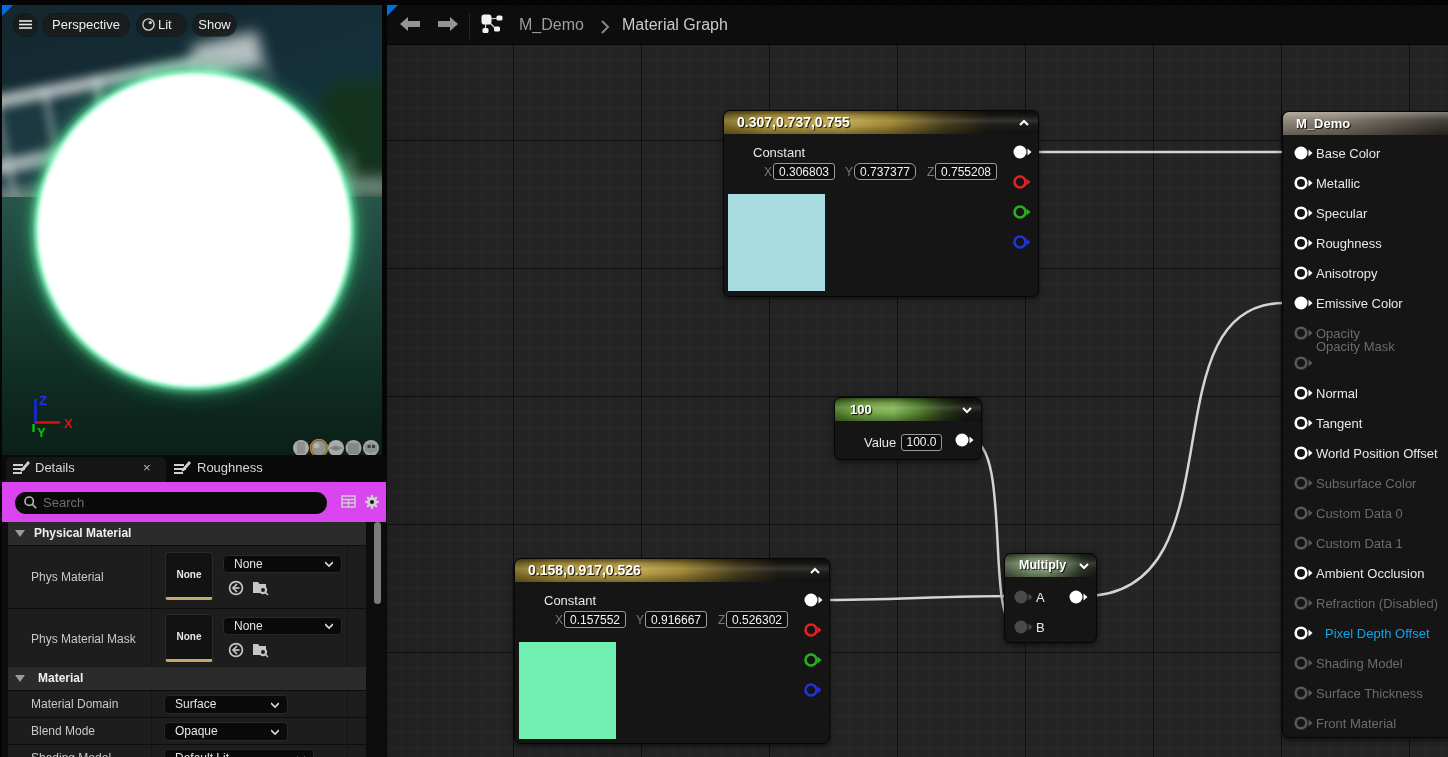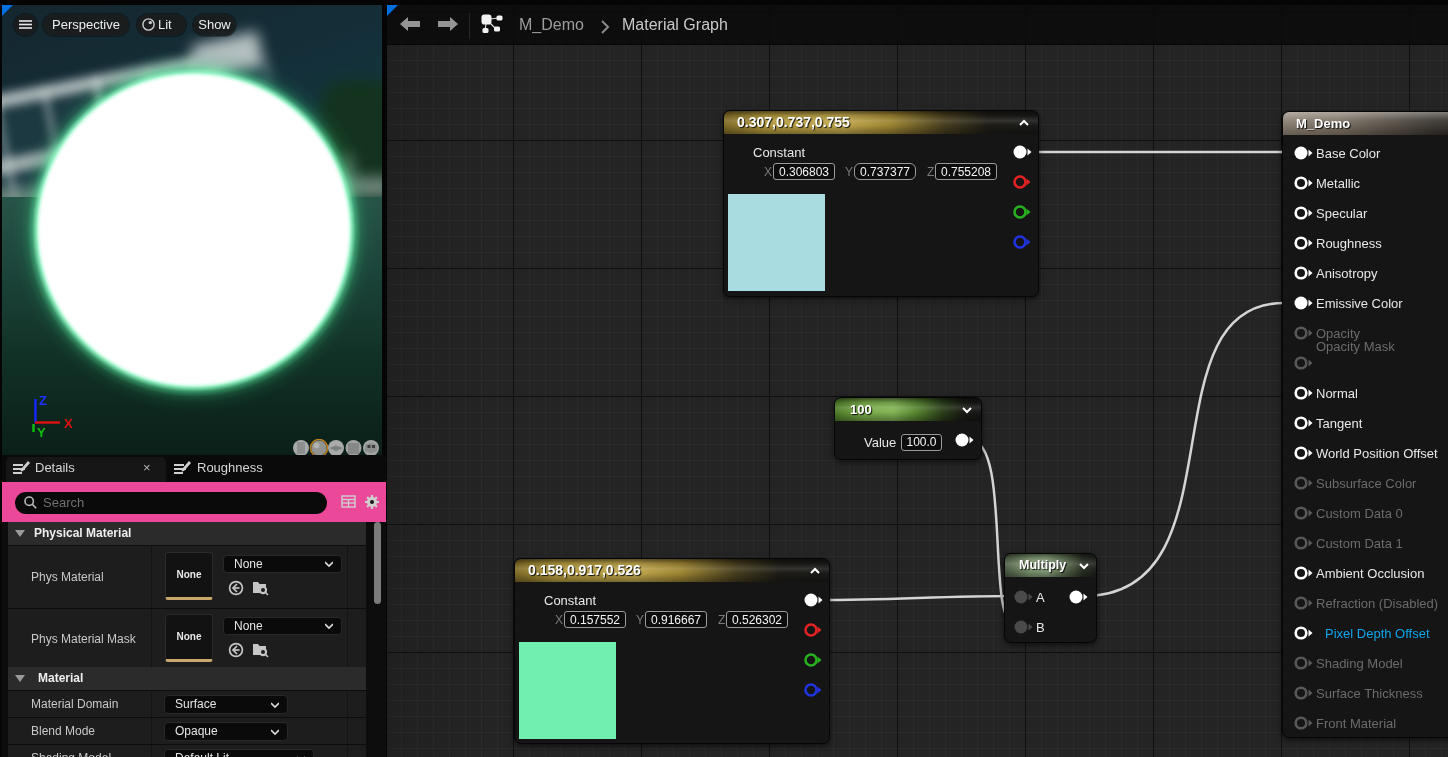--- a/index.html
+++ b/index.html
@@ -21,21 +21,21 @@
   #gizmo { position:absolute; left:0; top:0; width:380px; height:450px; }
   
   .bluecorner { position:absolute; left:0; top:0; width:0; height:0;
     border-top:11px solid #0070e0; border-right:11px solid transparent; z-index:50; }
 
   
   #details { position:absolute; left:2px; top:455px; width:384px; height:302px;
     background:#0d0d0d; overflow:hidden; }
   #tabbar { position:absolute; left:0; top:0; width:100%; height:27px; background:#0a0a0a; }
   .tab { position:absolute; top:3px; height:24px; font-size:13px; color:#d6d6d6; }
-  #searchRow { position:absolute; left:0; top:27px; width:100%; height:40px; background:#ec4899; }
+  #searchRow { position:absolute; left:0; top:27px; width:100%; height:40px; background:#d946ef; }
   #searchBox { position:absolute; left:13px; top:10px; width:312px; height:22px;
     background:#0a0a0a; border-radius:11px; color:#6f6f6f; font-size:13px; line-height:21px; }
   .cat { position:absolute; left:6px; width:358px; height:23px; background:#2b2b2b;
     color:#efefef; font-size:12px; font-weight:bold; line-height:23px; }
   .row { position:absolute; left:6px; width:358px; background:#1d1d1d; }
   .rowlabel { position:absolute; left:23px; color:#c8c8c8; font-size:12px; }
   .colsep { position:absolute; left:143px; top:0; bottom:0; width:1px; background:#141414; }
   .colsep2 { position:absolute; left:339px; top:0; bottom:0; width:1px; background:#141414; }
   .thumb { position:absolute; left:157px; width:48px; height:48px; background:#121212;
     border:1px solid #2a2a2a; border-bottom:3px solid #c8a86a; border-radius:3px;

